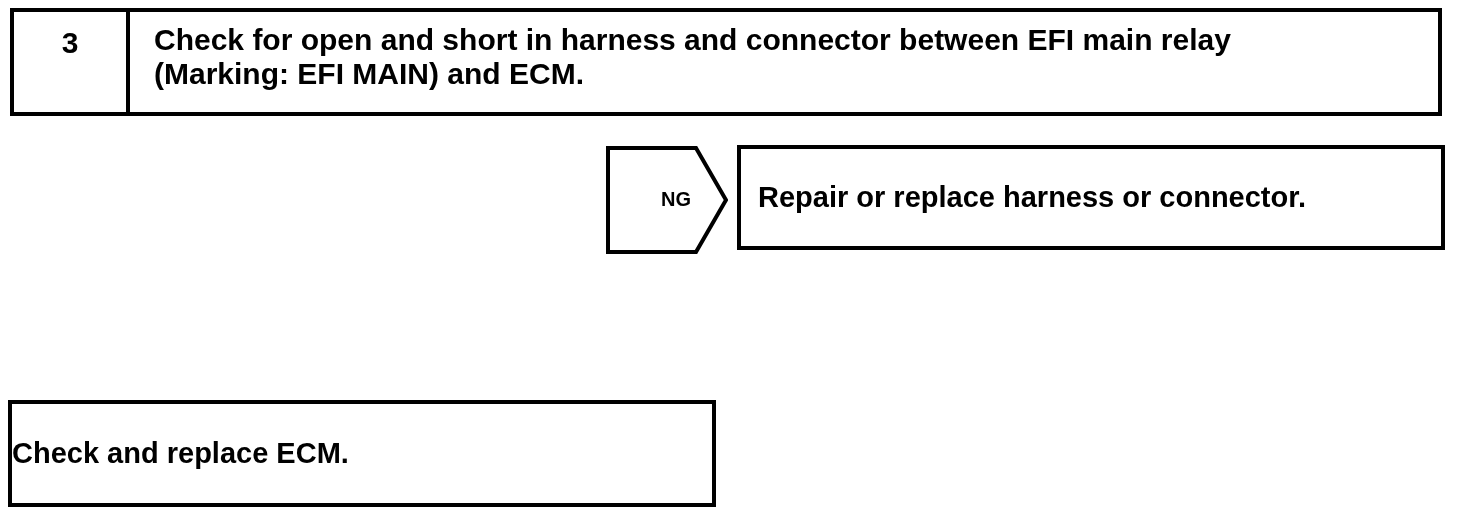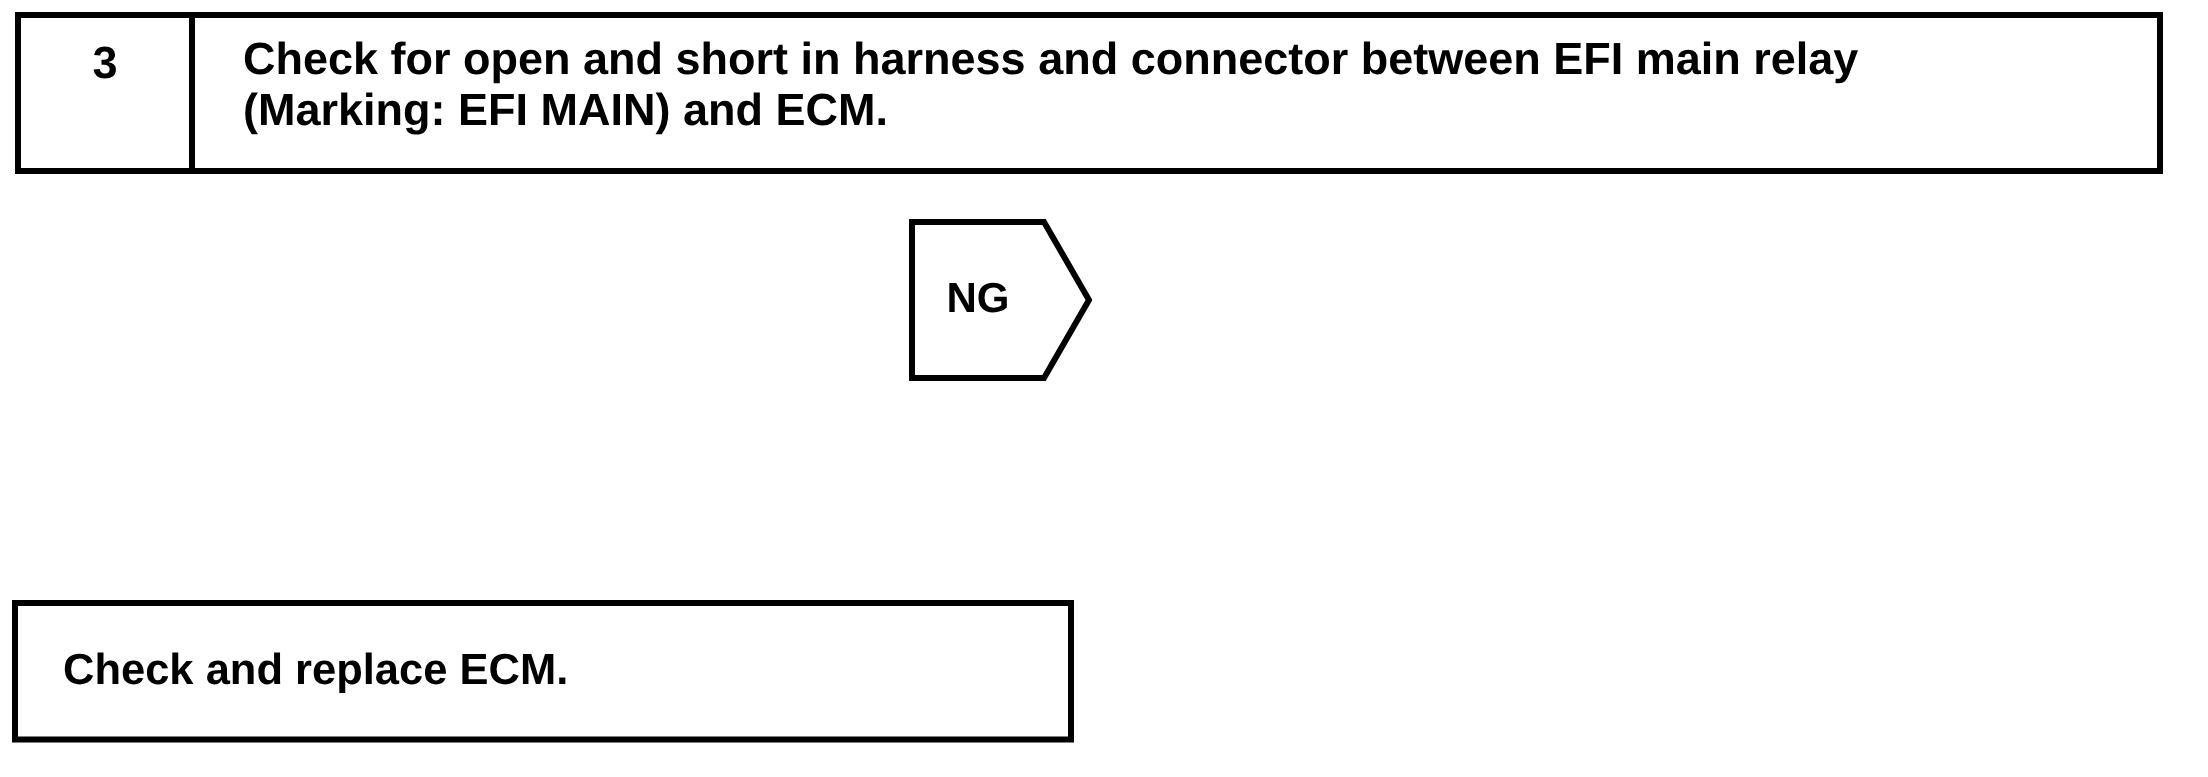--- a/index.html
+++ b/index.html
@@ -31,58 +31,57 @@
     display: flex;
     justify-content: center;
     align-items: flex-start;
     padding-top: 14px;
     box-sizing: border-box;
     font-weight: bold;
     font-size: 30px;
   }
   .step-instruction {
     flex: 1;
-    padding: 11px 16px 0 0;
+    padding: 11px 16px 0 24px;
     font-weight: bold;
     font-size: 30px;
     line-height: 34px;
     white-space: pre-line;
-    margin-left: 32px;
   }
   
   .connector { position: absolute; }
   .connector svg { display: block; }
   .connector-label {
     position: absolute;
     font-weight: bold;
-    font-size: 28px;
+    font-size: 20px;
     display: flex;
     align-items: center;
     justify-content: center;
+    margin-left: 24px;
   }
   .ng-connector { left: 606px; top: 146px; width: 122px; height: 108px; }
   .ng-connector .connector-label { left: 0; top: 0; width: 92px; height: 106px; }
   .ok-connector { left: 8px; top: 268px; width: 146px; height: 112px; }
   .ok-connector .connector-label { left: 0; top: 4px; width: 146px; height: 80px; }
   
   .action-box {
     display: flex;
     align-items: center;
     font-weight: bold;
     font-size: 29px;
   }
   .ng-action-box {
     left: 737px; top: 145px;
     width: 708px; height: 105px;
     padding-left: 17px;
   }
   .ok-action-box {
     left: 8px; top: 400px;
-    width: 708px; height: 95px;
-    padding-left: 30px;
+    width: 708px; height: 107px;
   }
 </style>
 </head>
 <body>
 
 <div class="canvas">
 
   <div class="box step-box">
     <div class="step-number-cell">
       <span>3</span>
@@ -91,19 +90,22 @@
 (Marking: EFI MAIN) and ECM.</div>
   </div>
 
   <div class="connector ng-connector">
     <svg width="122" height="108" viewBox="0 0 122 108">
       <polygon points="2,2 90,2 120,54 90,106 2,106" fill="#ffffff" stroke="#000000" stroke-width="4" stroke-linejoin="miter"></polygon>
     </svg>
     <span class="connector-label">NG</span>
   </div>
 
+  <div class="box action-box ng-action-box">
+    <span>Repair or replace harness or connector.</span>
+  </div>
 
 
   <div class="box action-box ok-action-box">
     <span>Check and replace ECM.</span>
   </div>
 
 </div>
 
 </body></html>

